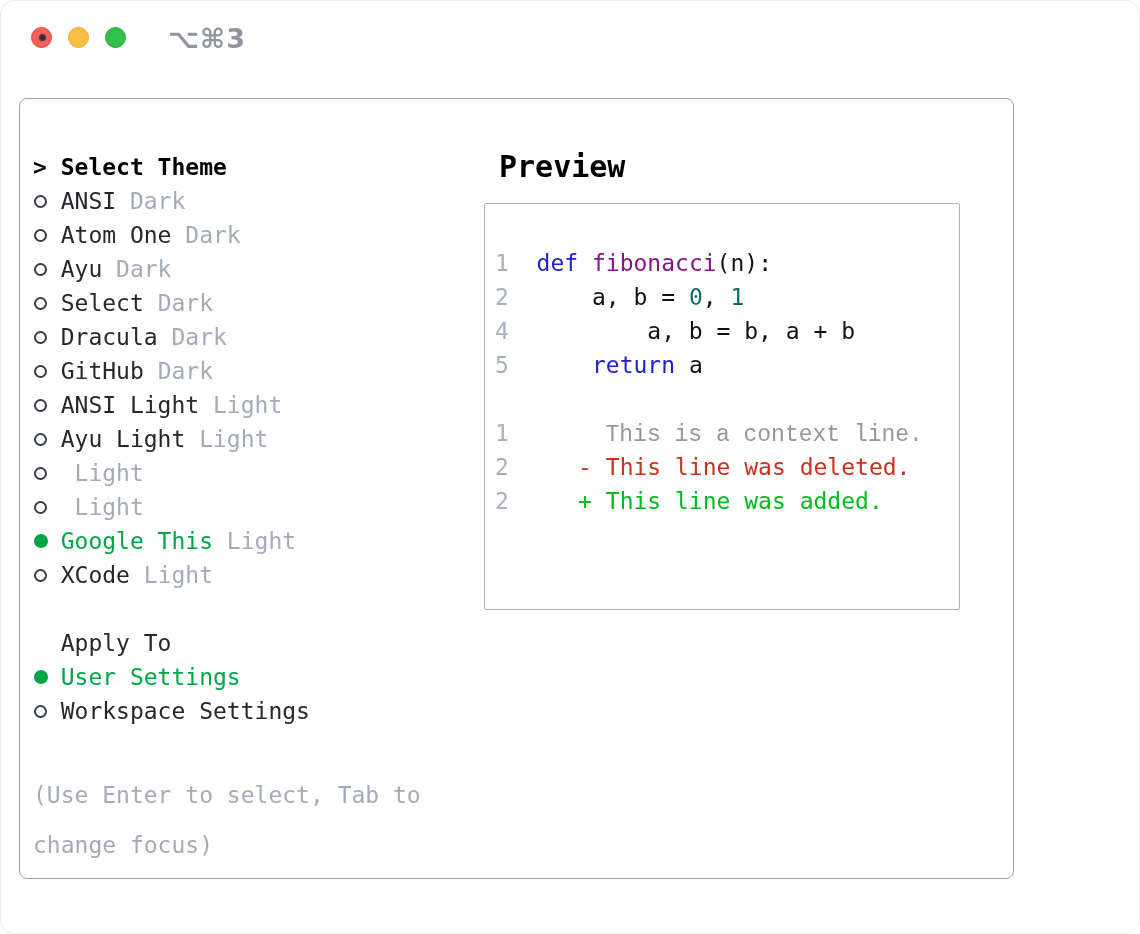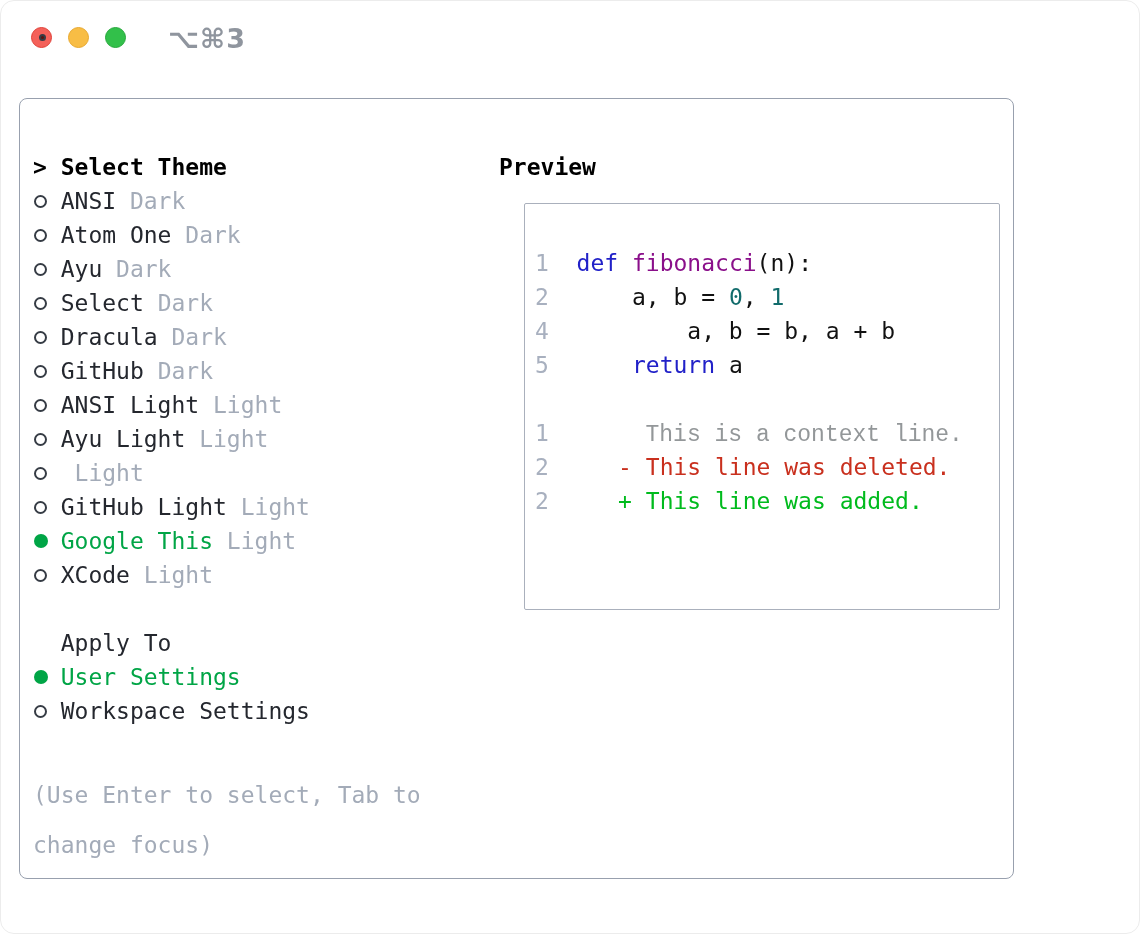--- a/index.html
+++ b/index.html
@@ -29,23 +29,23 @@
   .dot{display:inline-block;width:13px;height:13px;border-radius:50%;box-sizing:border-box;border:2px solid #363c45;margin-left:1px;}
   .dot.filled{border:none;background:var(--accent-green);width:14px;height:14px;}
   .hdr{font-weight:bold;color:#000000;}
   .hdr .mcell{font-weight:bold;}
   .tname{color:var(--text-dark);text-align:right;}
   .tname.sel{color:var(--accent-green);}
   .tvariant{color:var(--muted-gray);margin-left:1ch;}
   .help{color:var(--muted-gray);margin-top:16px;}
   .left-col{position:absolute;left:13px;top:51px;}
   
-  .preview-title{position:absolute;left:479px;top:51px;height:34px;line-height:34px;font-size:23px;font-weight:bold;color:#000;}
+  .preview-title{position:absolute;left:479px;top:51px;height:34px;line-height:34px;font-size:30px;font-weight:bold;color:#000;}
   .preview-box{
-    position:absolute;left:504px;top:104px;width:476px;height:407px;box-sizing:border-box;
+    position:absolute;left:464px;top:104px;width:476px;height:407px;box-sizing:border-box;
     border:1.5px solid var(--preview-border);border-radius:2px;background:#fff;
     padding:42px 0 0 10px;overflow:hidden;
   }
   .cline{height:34px;line-height:34px;font-size:23px;white-space:pre;color:#111;}
   .tk-num{color:var(--line-number);}
   .tk-plain{color:#111111;}
   .tk-kw{color:var(--syntax-keyword);}
   .tk-fn{color:var(--syntax-function);}
   .tk-lit{color:var(--syntax-literal);}
   .tk-ctx{color:var(--context-gray);font-family:Liberation Mono, monospace;}
@@ -77,21 +77,21 @@
       <div>
           <div class="row"><span class="mcell"><span class="dot"></span></span><span class="tname">ANSI</span><span class="tvariant">Dark</span></div>
           <div class="row"><span class="mcell"><span class="dot"></span></span><span class="tname">Atom One</span><span class="tvariant">Dark</span></div>
           <div class="row"><span class="mcell"><span class="dot"></span></span><span class="tname">Ayu</span><span class="tvariant">Dark</span></div>
           <div class="row"><span class="mcell"><span class="dot"></span></span><span class="tname">Select</span><span class="tvariant">Dark</span></div>
           <div class="row"><span class="mcell"><span class="dot"></span></span><span class="tname">Dracula</span><span class="tvariant">Dark</span></div>
           <div class="row"><span class="mcell"><span class="dot"></span></span><span class="tname">GitHub</span><span class="tvariant">Dark</span></div>
           <div class="row"><span class="mcell"><span class="dot"></span></span><span class="tname">ANSI Light</span><span class="tvariant">Light</span></div>
           <div class="row"><span class="mcell"><span class="dot"></span></span><span class="tname">Ayu Light</span><span class="tvariant">Light</span></div>
           <div class="row"><span class="mcell"><span class="dot"></span></span><span class="tvariant">Light</span></div>
-          <div class="row"><span class="mcell"><span class="dot"></span></span><span class="tname">GitHub Light</span><span class="tvariant">Light</span></div>
+          <div class="row"><span class="mcell"><span class="dot"></span></span><span class="tvariant">Light</span></div>
           <div class="row"><span class="mcell"><span class="dot filled"></span></span><span class="tname sel">Google This</span><span class="tvariant">Light</span></div>
           <div class="row"><span class="mcell"><span class="dot"></span></span><span class="tname">XCode</span><span class="tvariant">Light</span></div>
         </div>
 
       <div class="row"></div>
 
       <div class="row">
         <span class="mcell"></span>
         <span>Apply To</span>
       </div>

